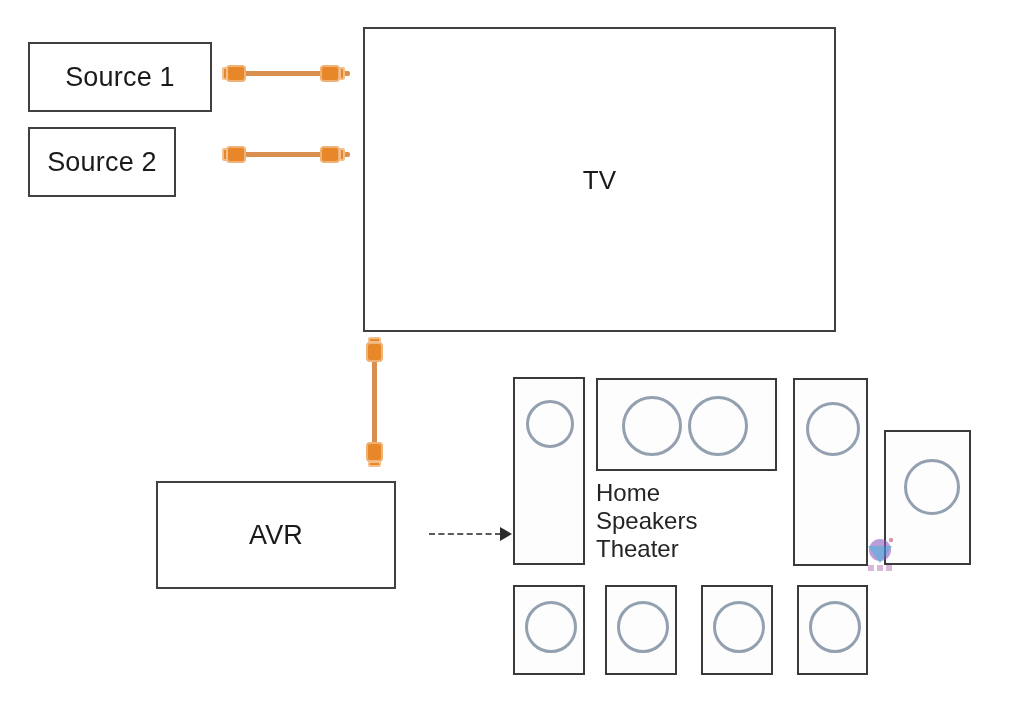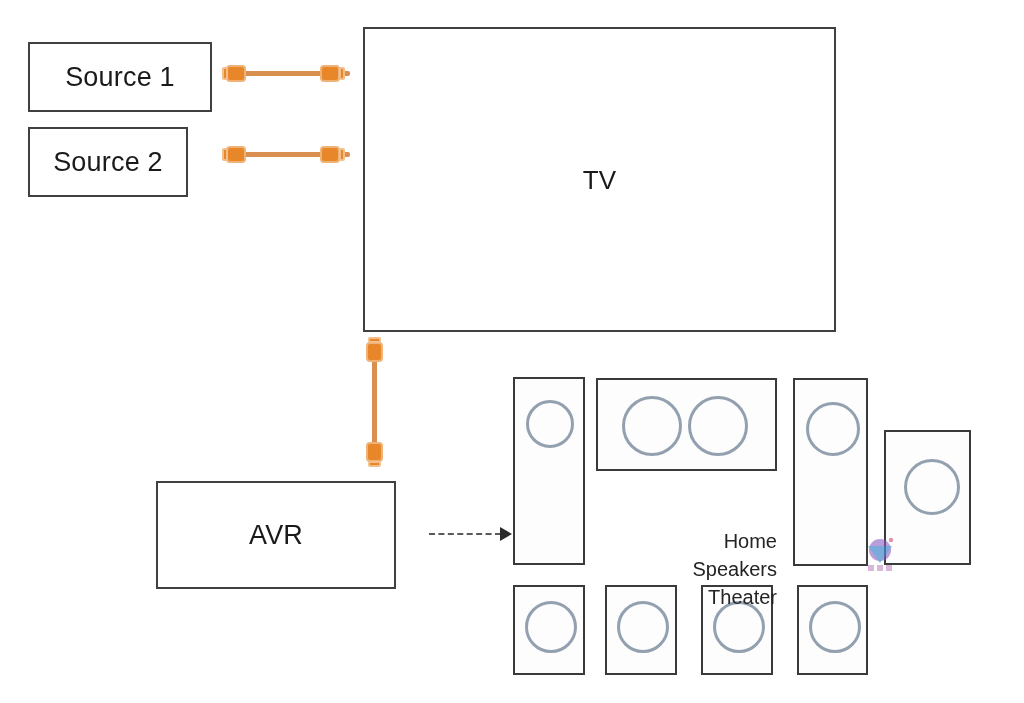--- a/index.html
+++ b/index.html
@@ -112,27 +112,26 @@
     width: 0;
     height: 0;
     border-top: 7px solid transparent;
     border-bottom: 7px solid transparent;
     border-left: 12px solid #2b2b2b;
   }
 
   
   #speakers-caption {
     position: absolute;
-    text-align: right;
-    font-size: 20px;
+    text-align: left;
+    font-size: 24px;
     line-height: 28px;
     color: #242424;
     font-family: "Liberation Sans", sans-serif;
     font-weight: 400;
-    margin-top: 48px;
   }
   #speakers-caption div { white-space: nowrap; }
 
   
   #watermark {
     position: absolute;
     width: 42px;
     height: 40px;
     opacity: 0.75;
     pointer-events: none;
@@ -148,21 +147,21 @@
   </div>
 
   <div>
     <div class="cable-h" style="left:232px; top:71px; width:118px;"></div>
     <div class="plug h" style="left:226px; top:65px;"></div>
     <div class="plug-cap" style="left:222px; top:67px; width:6px; height:13px;"></div>
     <div class="plug h" style="left:320px; top:65px;"></div>
     <div class="plug-cap" style="left:339px; top:67px; width:6px; height:13px;"></div>
   </div>
 
-  <div class="box device" id="source2" style="left:28px; top:127px; width:160px; height:70px;">
+  <div class="box device" id="source2" style="left:28px; top:127px; width:148px; height:70px;">
     <div class="box-label">Source 2</div>
   </div>
 
   <div>
     <div class="cable-h" style="left:232px; top:152px; width:118px;"></div>
     <div class="plug h" style="left:226px; top:146px;"></div>
     <div class="plug-cap" style="left:222px; top:148px; width:6px; height:13px;"></div>
     <div class="plug h" style="left:320px; top:146px;"></div>
     <div class="plug-cap" style="left:339px; top:148px; width:6px; height:13px;"></div>
   </div>

